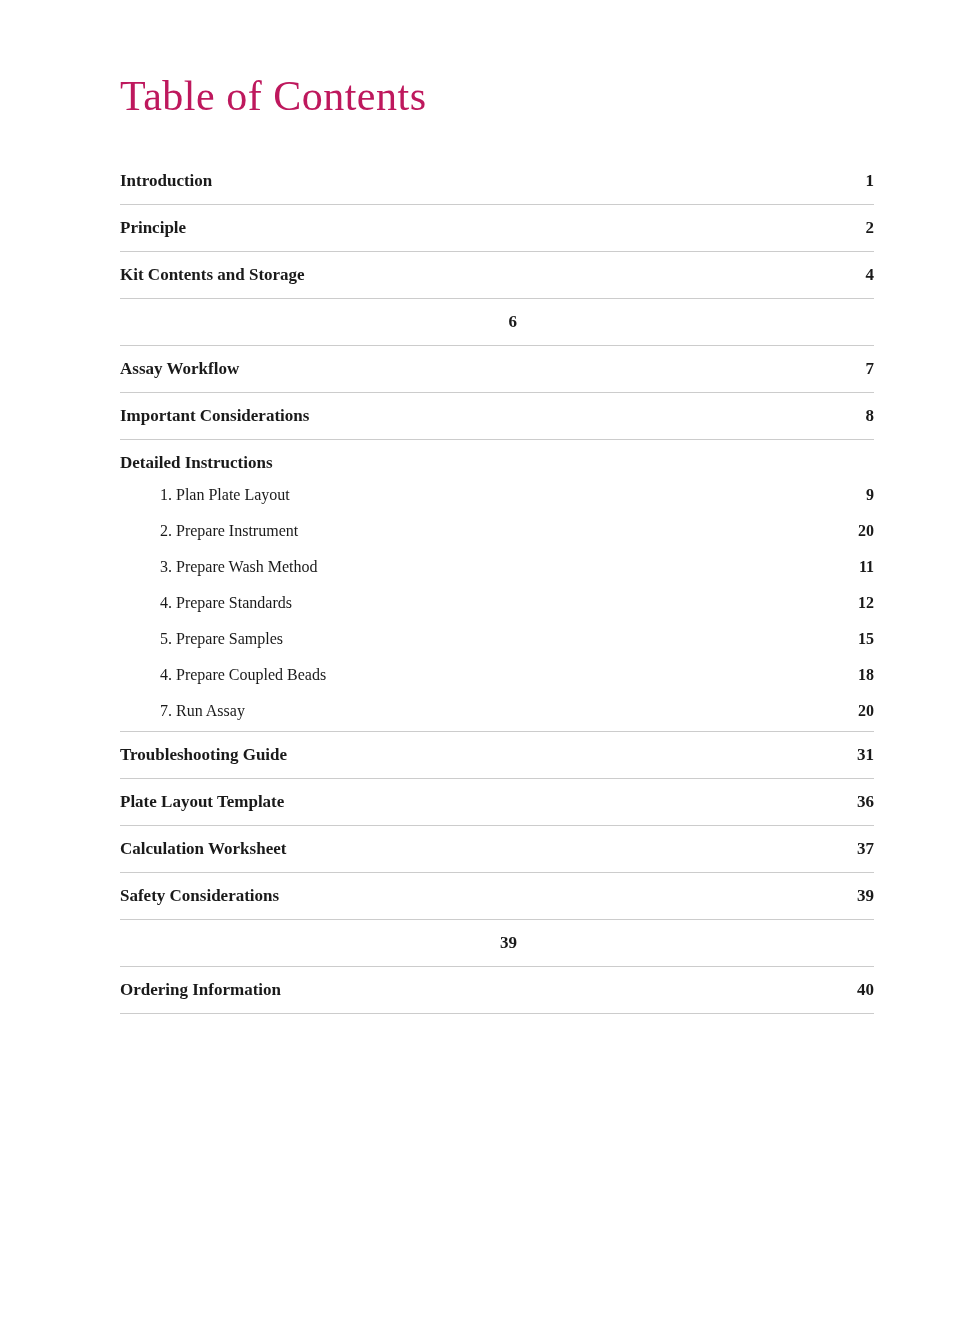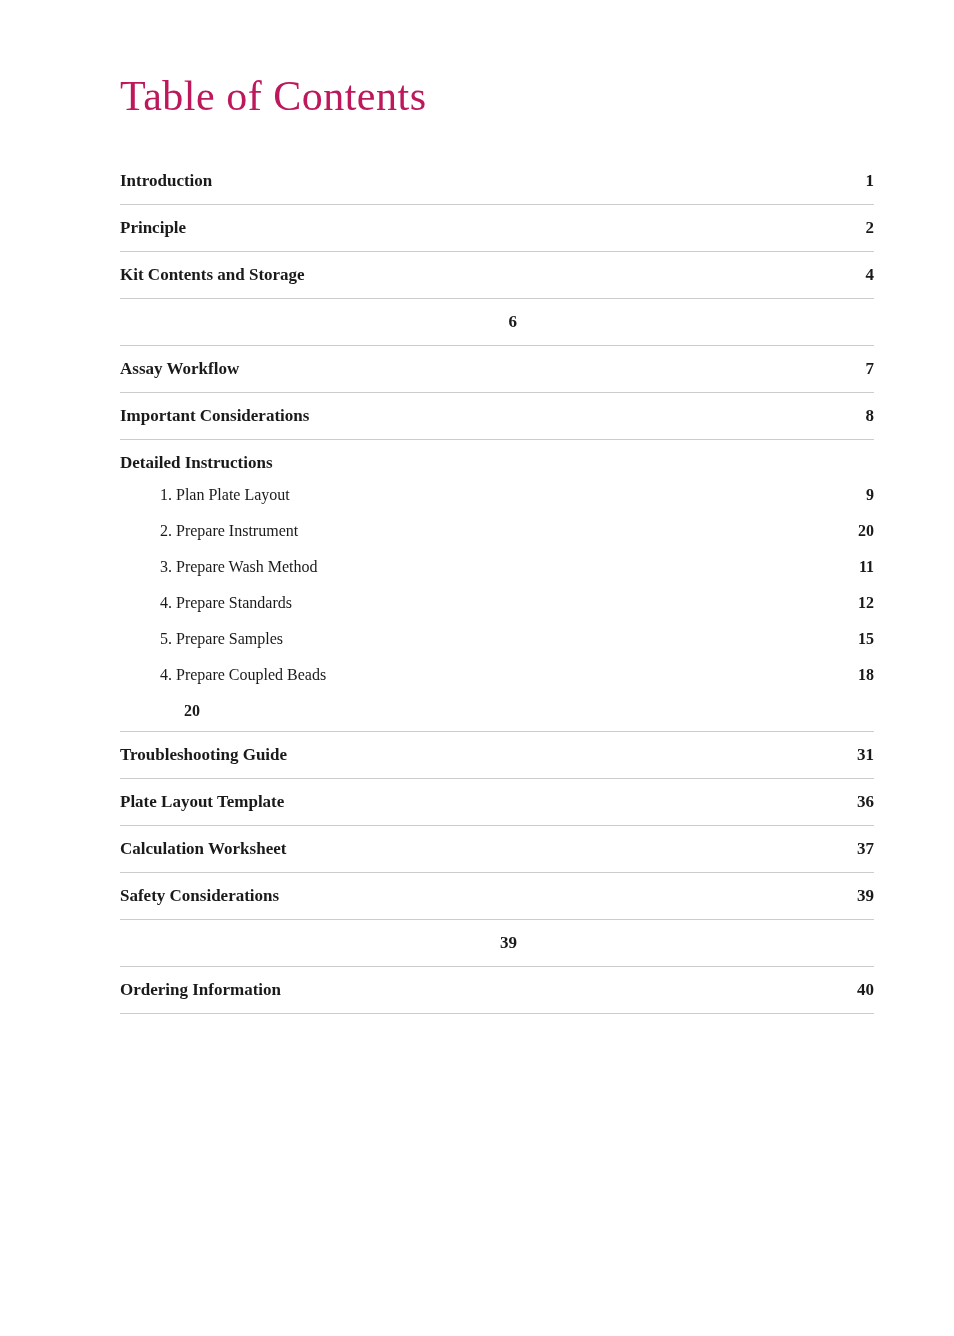--- a/index.html
+++ b/index.html
@@ -148,20 +148,21 @@
     </div>
     <div class="toc-sub-entry">
       <span class="toc-sub-entry-title">5. Prepare Samples</span>
       <span class="toc-sub-entry-page">15</span>
     </div>
     <div class="toc-sub-entry">
       <span class="toc-sub-entry-title">4. Prepare Coupled Beads</span>
       <span class="toc-sub-entry-page">18</span>
     </div>
     <div class="toc-sub-entry">
+      <span class="toc-sub-entry-title">7. Run Assay</span>
       <span class="toc-sub-entry-page">20</span>
     </div>
     <hr class="divider-line">
     <div class="toc-entry">
       <span class="toc-entry-title">Troubleshooting Guide</span>
       <span class="toc-entry-page">31</span>
     </div>
     <hr class="divider-line">
     <div class="toc-entry">
       <span class="toc-entry-title">Plate Layout Template</span>

